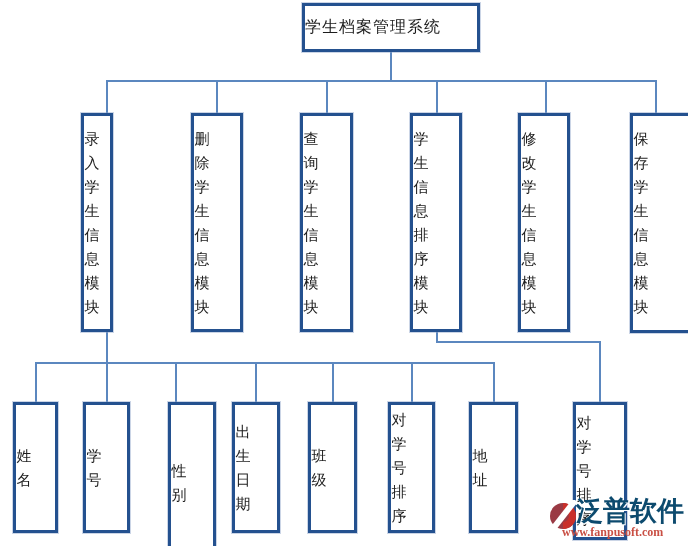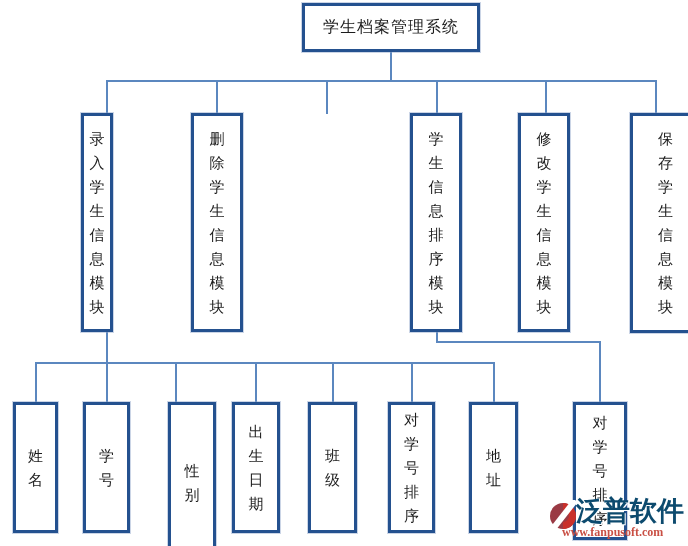--- a/index.html
+++ b/index.html
@@ -12,21 +12,20 @@
   }
   .connectors{position:absolute;left:0;top:0;z-index:1;}
   .box{
     position:absolute;
     box-sizing:border-box;
     background:#ffffff;
     border:3px solid #24518f;
     box-shadow:0 0 0 1px rgba(140,162,199,0.45);
     display:flex;
     align-items:center;
-    justify-content:center;
     z-index:2;
     color:#1c1c1c;
   }
   .root-box{font-size:16px;letter-spacing:1px;}
   .vlabel{
     display:block;
     width:1.05em;
     font-size:15px;
     line-height:24px;
     text-align:center;
@@ -90,20 +89,23 @@
   <div class="box root-box" style="left:302px;top:3px;width:178px;height:49px">
     <span>学生档案管理系统</span>
   </div>
 
   <div class="box" style="left:81px;top:113px;width:32px;height:219px">
     <span class="vlabel">录入学生信息模块</span>
   </div>
   <div class="box" style="left:191px;top:113px;width:52px;height:219px">
     <span class="vlabel">删除学生信息模块</span>
   </div>
+  <div class="box" style="left:300px;top:113px;width:53px;height:219px">
+    <span class="vlabel">查询学生信息模块</span>
+  </div>
   <div class="box" style="left:410px;top:113px;width:52px;height:219px">
     <span class="vlabel">学生信息排序模块</span>
   </div>
   <div class="box" style="left:518px;top:113px;width:52px;height:219px">
     <span class="vlabel">修改学生信息模块</span>
   </div>
   <div class="box" style="left:630px;top:113px;width:71px;height:220px">
     <span class="vlabel">保存学生信息模块</span>
   </div>
 

